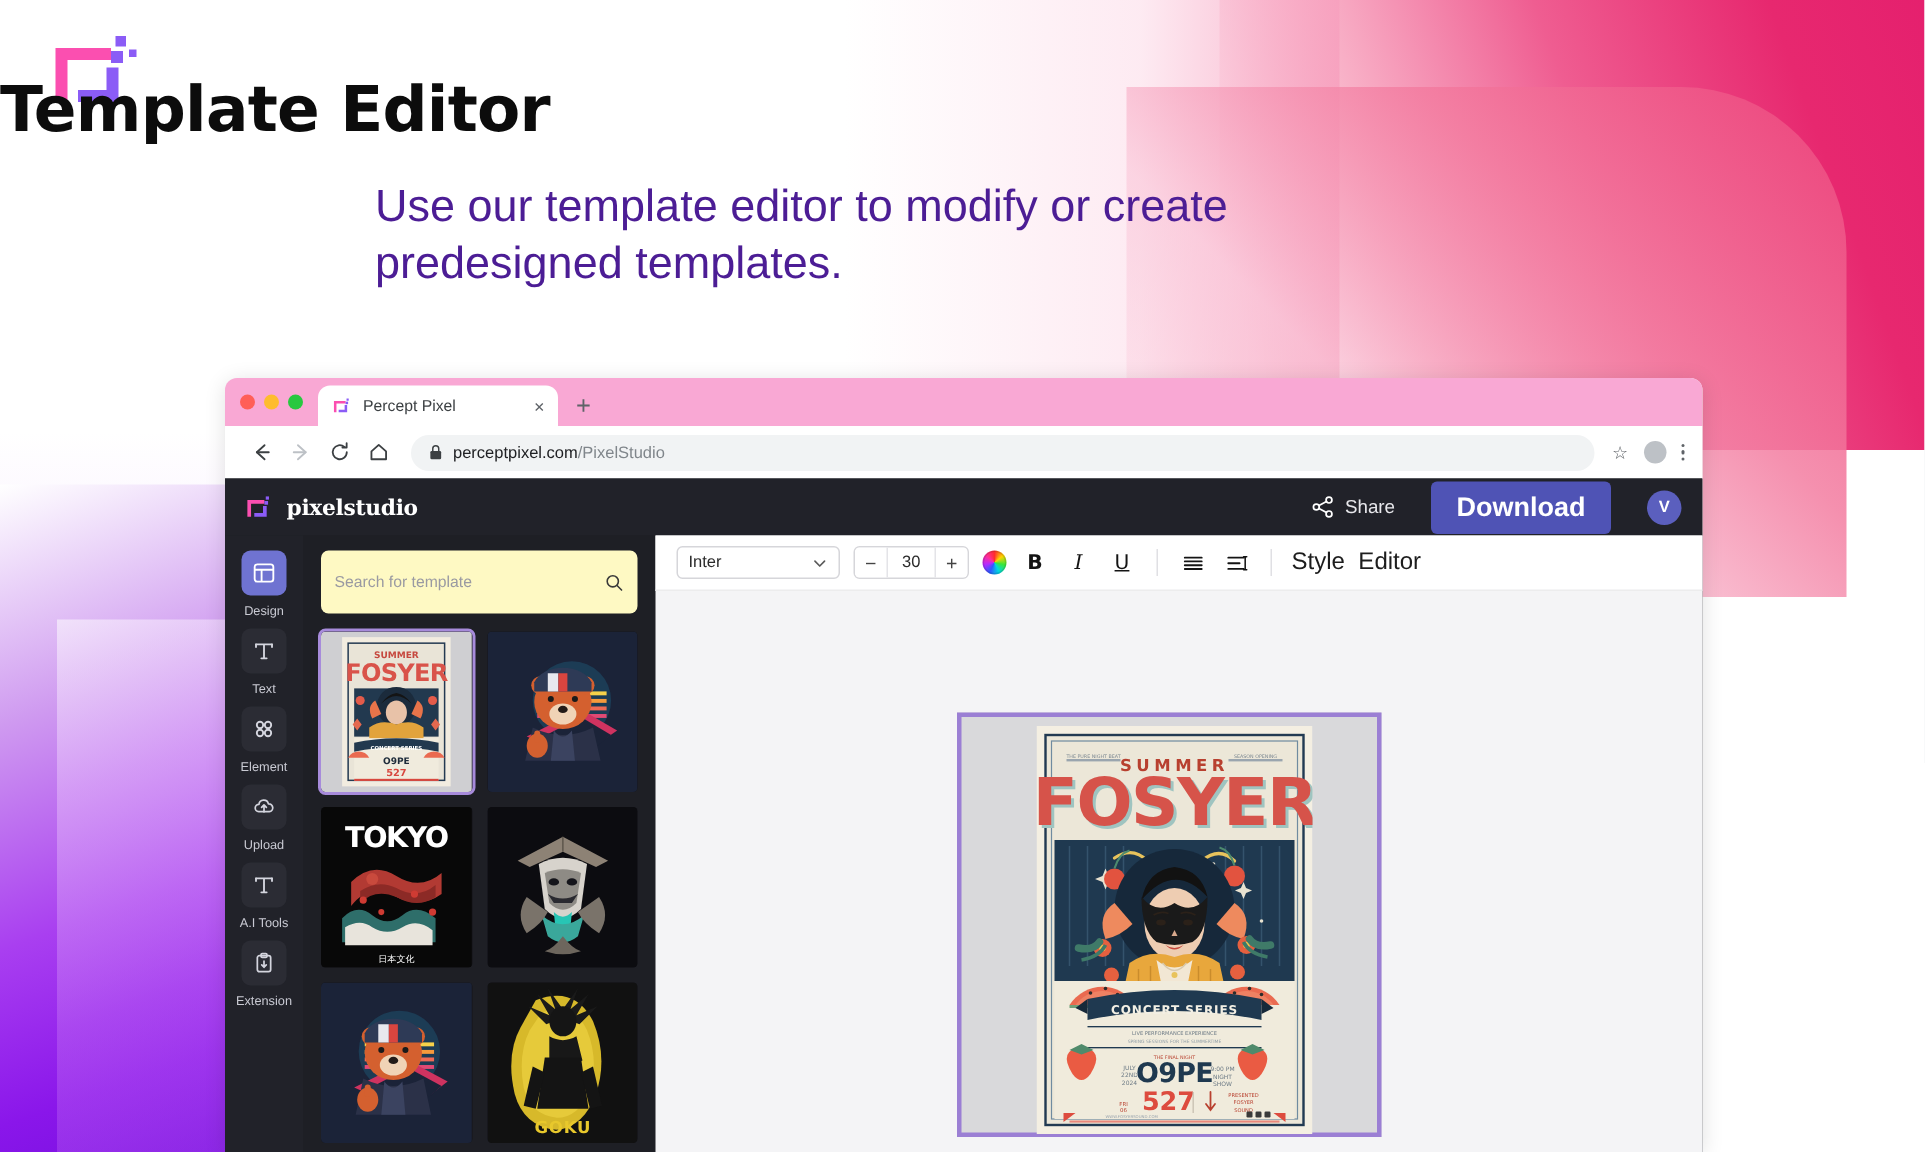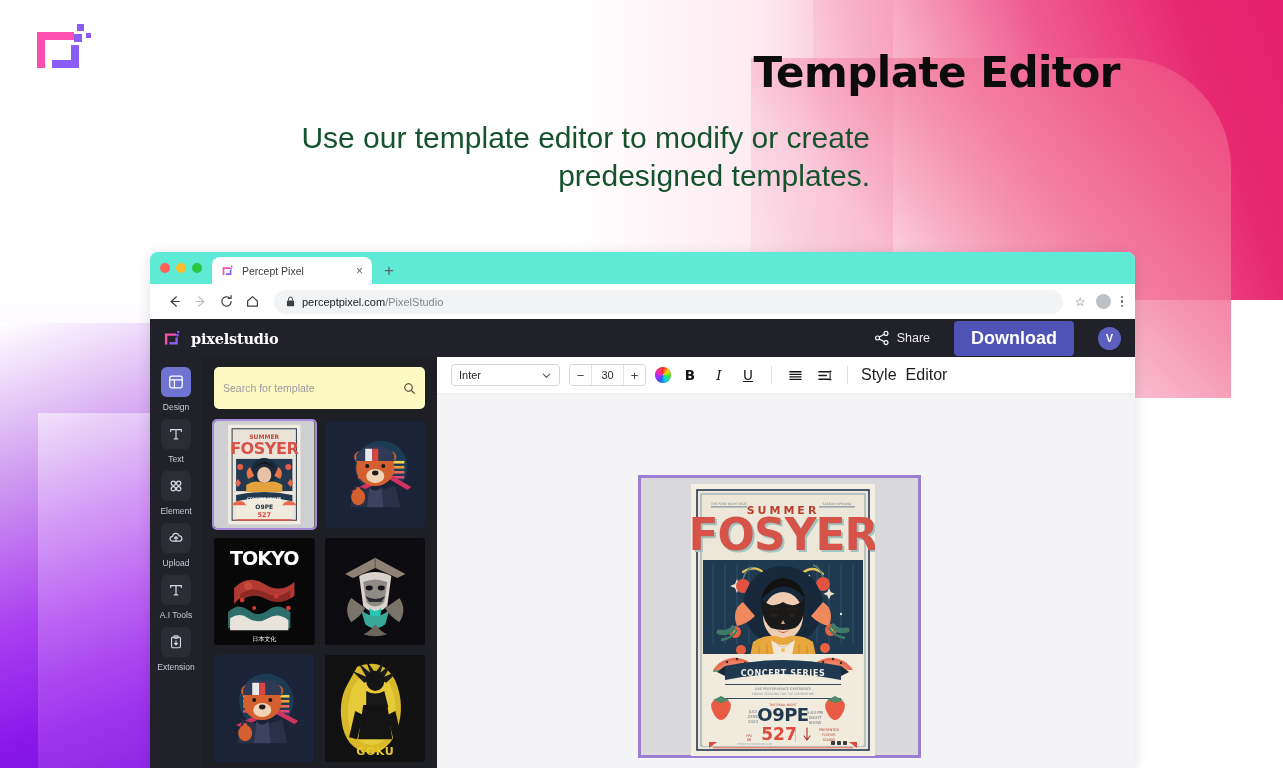--- a/index.html
+++ b/index.html
@@ -49,48 +49,48 @@
   }
   .bg-purple-fade {
     position: absolute;
     left: 0; bottom: 300px;
     width: 250px; height: 180px;
     background: linear-gradient(0deg, rgba(209,151,243,0.55) 0%, rgba(238,215,252,0.3) 50%, rgba(255,255,255,0) 100%);
   }
 
   
   #page-logo { position: absolute; left: 34px; top: 18px; z-index: 5; width: 62px; height: 58px; }
-  #hero { position: absolute; left: 0; top: 48px; width: 1120px; text-align: right; z-index: 5; }
+  #hero { position: absolute; left: 0; top: 48px; width: 1120px; text-align: left; z-index: 5; }
   #hero h1 {
     font-family: "DejaVu Sans", sans-serif;
     font-size: 42px; font-weight: 700; letter-spacing: -0.5px;
     color: #0c0c0c;
   }
   #hero p {
     margin-top: 22px;
     font-size: 30px; font-weight: 400; line-height: 1.28;
-    color: #14532d;
+    color: #4c1d95;
     max-width: 620px; margin-left: auto; margin-right: auto;
   }
 
   
   #browser {
     position: absolute;
     left: 150px; top: 252px;
     width: 985px; height: 516px;
     background: #f1f3f4;
     border-top-left-radius: 8px;
     border-top-right-radius: 8px;
     overflow: hidden;
     z-index: 6;
     box-shadow: 0 2px 14px rgba(0,0,0,0.12);
   }
   .tabstrip {
     height: 32px;
-    background: #5eead4;
+    background: #f9a8d4;
     display: flex; align-items: flex-end;
     padding-left: 10px;
     position: relative;
   }
   .traffic { display: flex; gap: 6px; align-items: center; height: 32px; padding-right: 10px; }
   .dot { width: 10px; height: 10px; border-radius: 50%; }
   .dot.r { background: #ff5f57; } .dot.y { background: #febc2e; } .dot.g { background: #28c840; }
   .tab {
     display: flex; align-items: center; gap: 7px;
     background: #fff; height: 27px; padding: 0 9px 0 10px;

